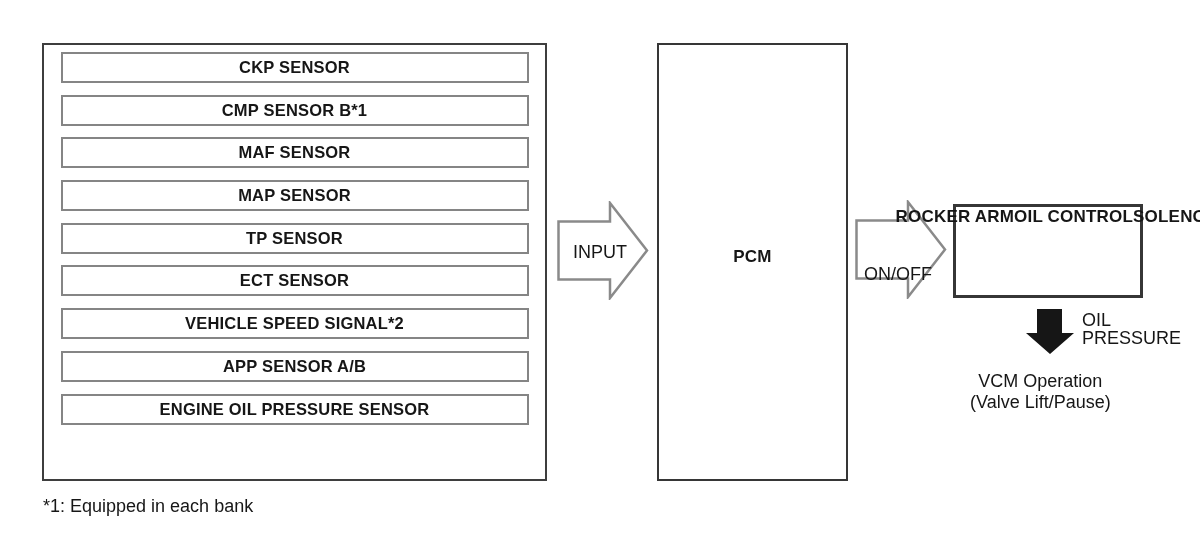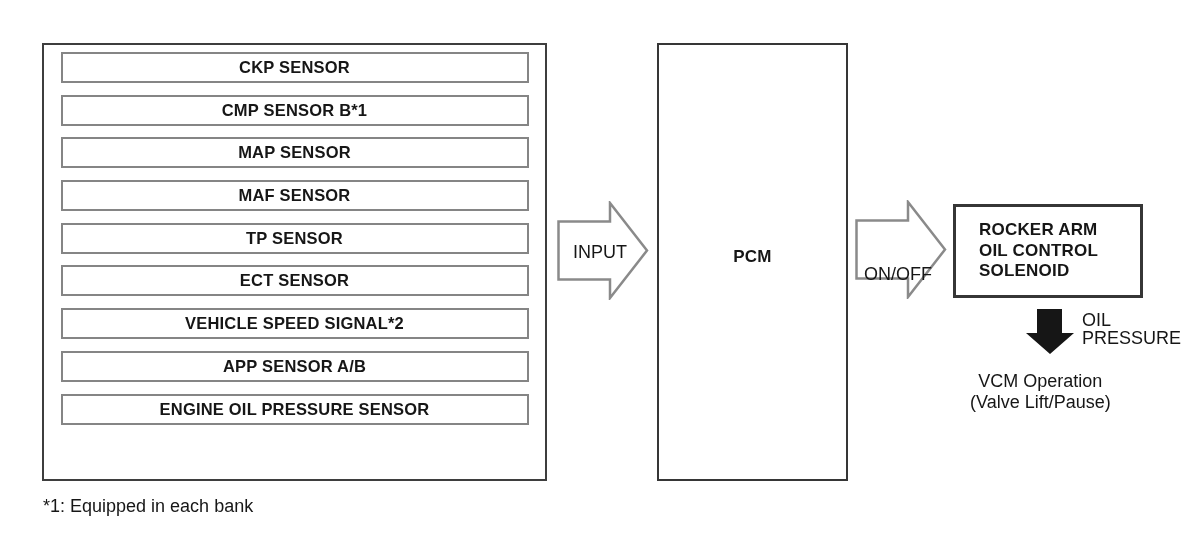--- a/index.html
+++ b/index.html
@@ -71,21 +71,21 @@
   .onoff-label { left: 856px; top: 242px; width: 84px; margin-top: 22px; }
   
   .solenoid-box {
     position: absolute;
     left: 953px; top: 204px;
     width: 190px; height: 94px;
     box-sizing: border-box;
     border: 3px solid #363636;
     background: #ffffff;
     display: flex;
-    flex-direction: column;
+    flex-direction: row;
     justify-content: center;
     padding-left: 23px;
     font-weight: bold;
     font-size: 17px;
     line-height: 20.5px;
     letter-spacing: 0.2px;
     white-space: nowrap;
   }
   
   .oil-pressure-label {
@@ -114,22 +114,22 @@
   }
 </style>
 </head>
 <body>
 
 <div class="canvas">
 
   <div class="outer-box">
     <div class="sensor-row">CKP SENSOR</div>
     <div class="sensor-row">CMP SENSOR B*1</div>
+    <div class="sensor-row">MAF SENSOR</div>
     <div class="sensor-row">MAP SENSOR</div>
-    <div class="sensor-row">MAF SENSOR</div>
     <div class="sensor-row">TP SENSOR</div>
     <div class="sensor-row">ECT SENSOR</div>
     <div class="sensor-row">VEHICLE SPEED SIGNAL*2</div>
     <div class="sensor-row">APP SENSOR A/B</div>
     <div class="sensor-row">ENGINE OIL PRESSURE SENSOR</div>
   </div>
 
   <svg class="arrow-svg" style="left:557px; top:201px;" width="92" height="99" viewBox="0 0 92 99" aria-hidden="true">
     <polygon points="1.5,20.5 53,20.5 53,2 90,49.5 53,97 53,78.5 1.5,78.5" fill="#ffffff" stroke="#8a8a8a" stroke-width="2.5" stroke-linejoin="miter"></polygon>
   </svg>

